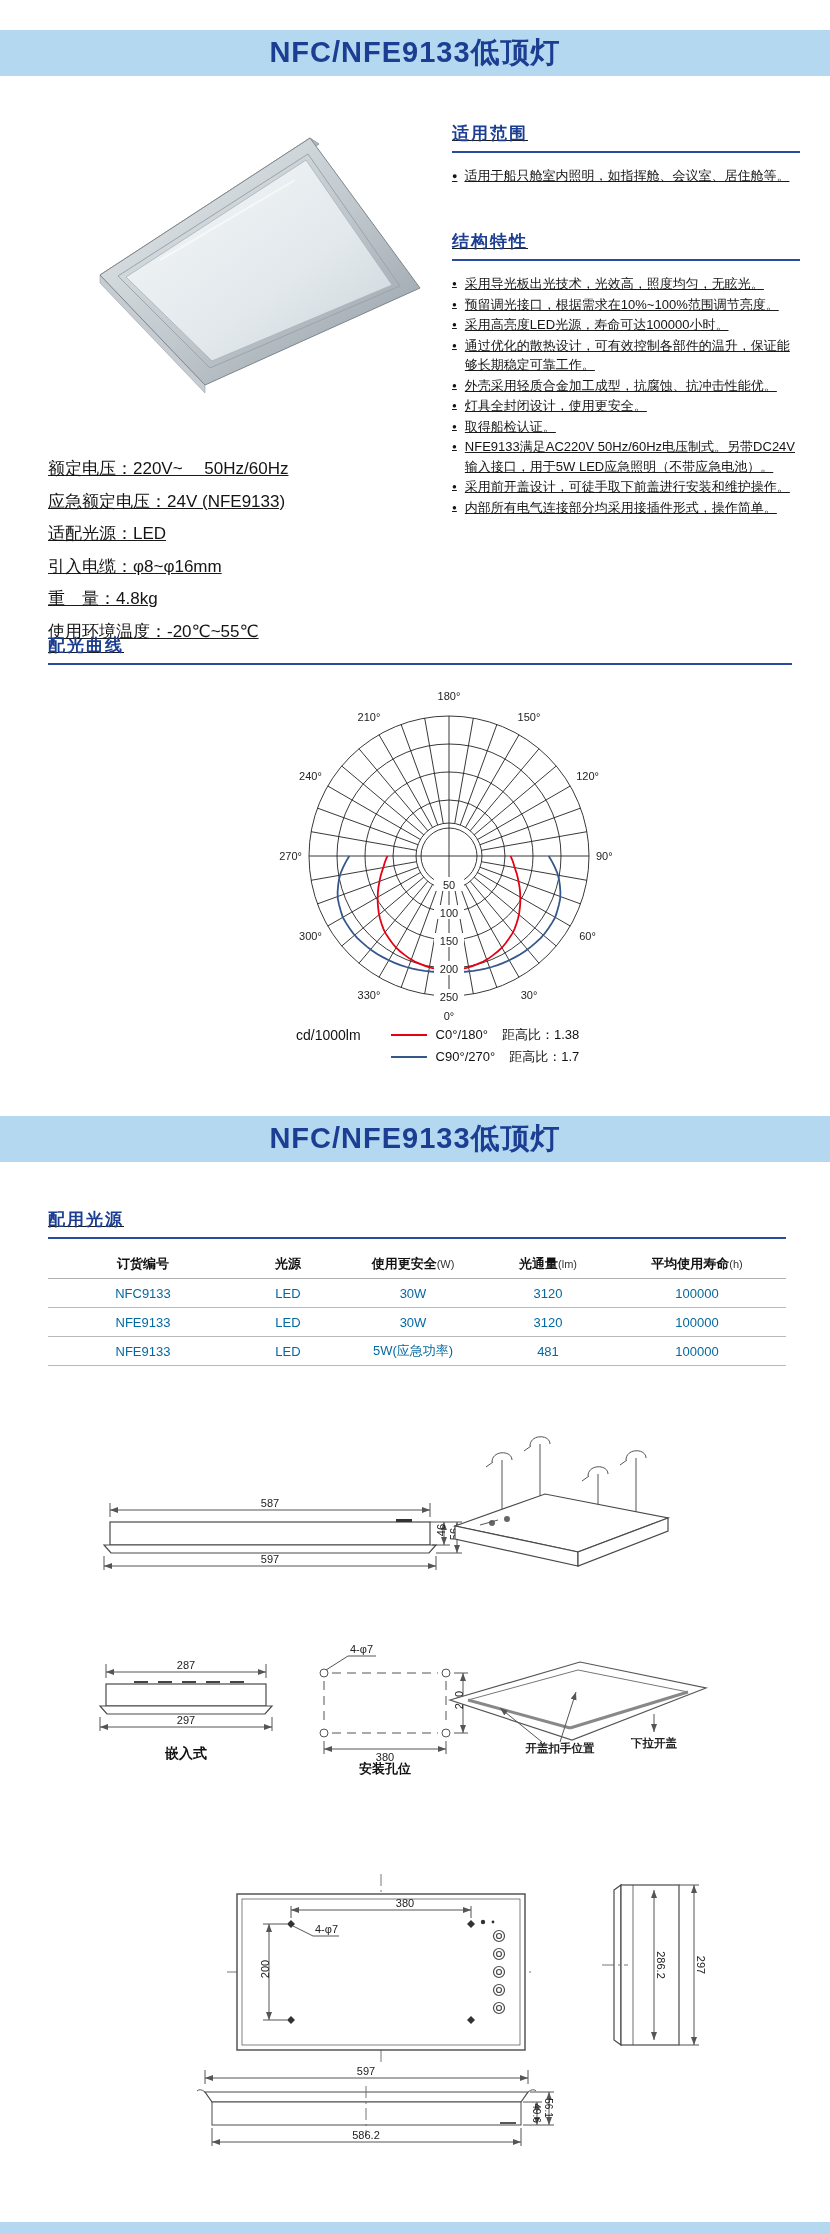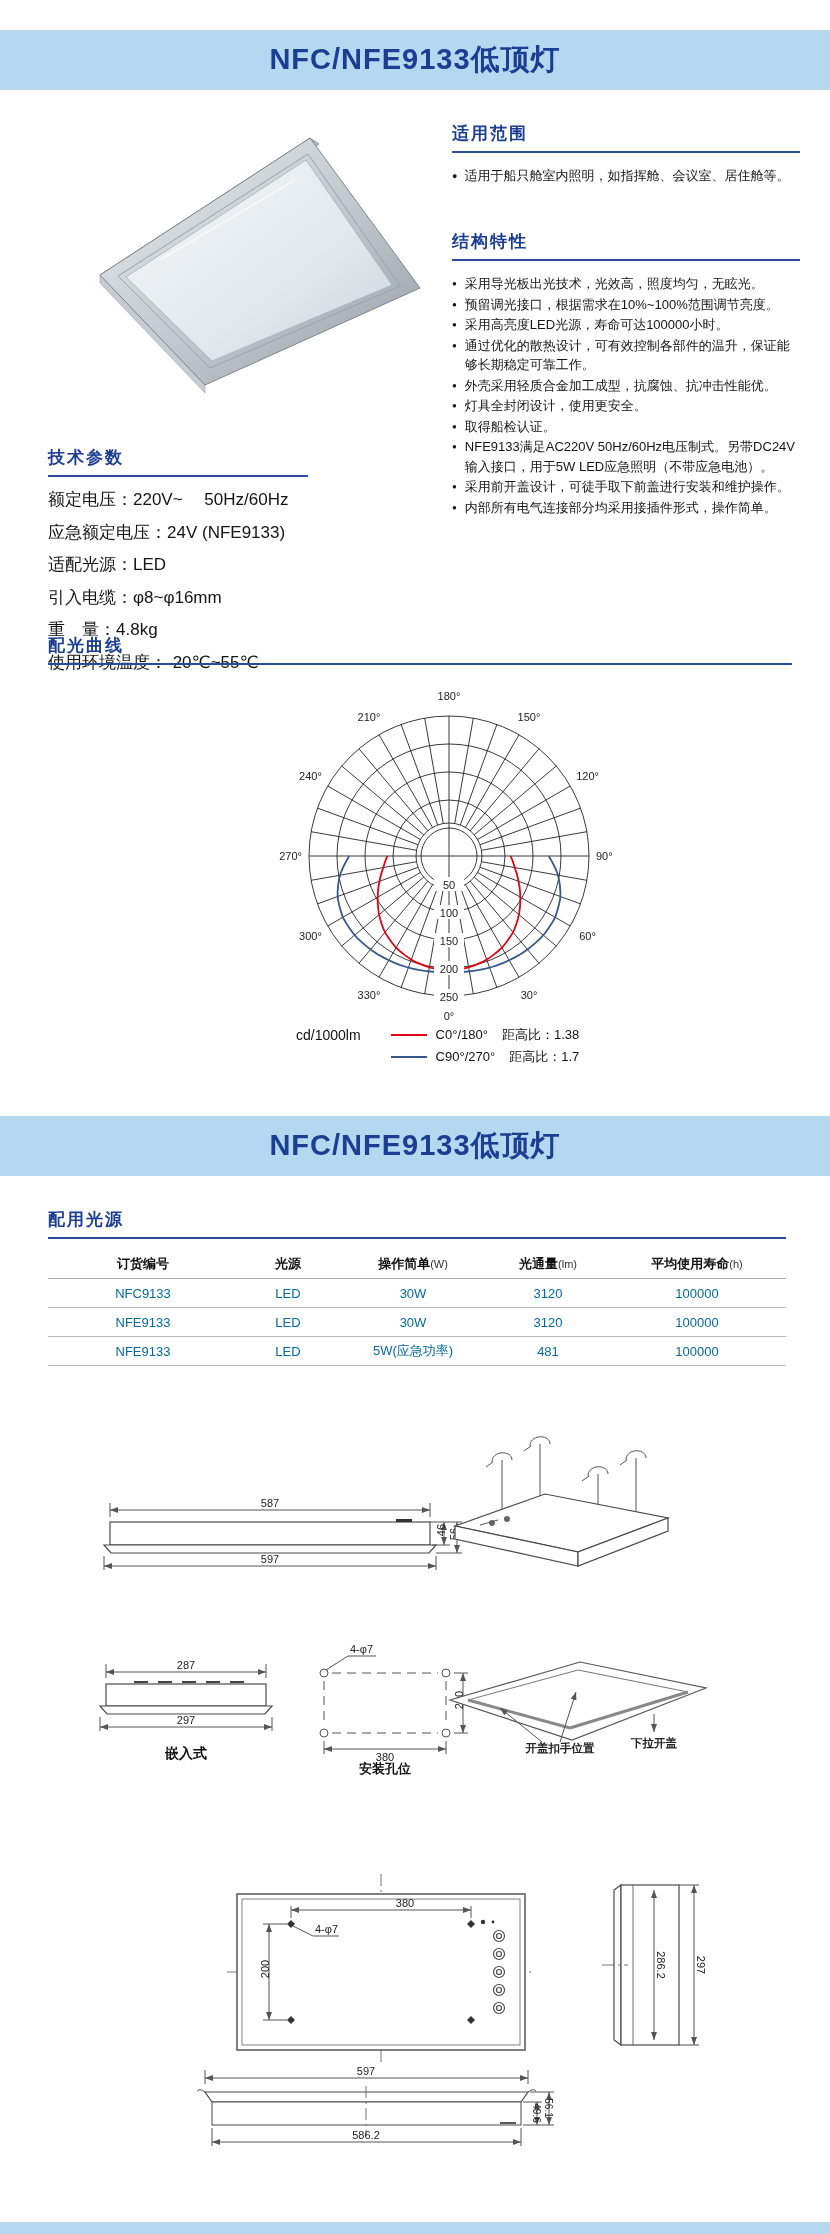--- a/index.html
+++ b/index.html
@@ -1,21 +1,21 @@
 <!DOCTYPE html>
 <html><head>
 <meta charset="utf-8">
 <style>
   html,body{margin:0;padding:0;background:#fff;}
   #page{position:relative;width:830px;height:2234px;background:#fff;overflow:hidden;
         font-family:"Liberation Sans","DejaVu Sans",sans-serif;color:#1a1a1a;}
-  .band{position:absolute;left:0;width:830px;height:60px;background:#b3d8ef;
+  .band{position:absolute;left:0;width:830px;height:46px;background:#b3d8ef;
         display:flex;align-items:center;justify-content:center;}
   .band .t{font-size:29px;font-weight:700;color:#1c3e92;letter-spacing:1px;}
-  .sec{position:absolute;}
+  .sec{position:absolute;text-decoration:underline;}
   .sec .h2{font-size:17px;font-weight:700;color:#1c3e92;letter-spacing:2px;
            padding-bottom:6px;border-bottom:2.5px solid #2a4a9b;}
   .bullets p{margin:13px 0 0;font-size:13px;line-height:20px;color:#141414;}
   .binl{font-size:9px;margin-right:7px;vertical-align:1px;}
   ul.feat{list-style:none;margin:13px 0 0;padding:0;}
   ul.feat li{display:flex;gap:8px;font-size:13px;line-height:19.5px;margin-bottom:1px;color:#141414;}
   ul.feat .blt{font-size:8px;line-height:19.5px;}
   .params{margin-top:12px;}
   .params div{font-size:17px;line-height:19.5px;margin-top:13px;color:#141414;}
   table.ls{border-collapse:collapse;font-size:13px;width:738px;table-layout:fixed;}
@@ -122,21 +122,20 @@
           <span>采用前开盖设计，可徒手取下前盖进行安装和维护操作。</span>
         </li>
         <li>
           <span class="blt">●</span>
           <span>内部所有电气连接部分均采用接插件形式，操作简单。</span>
         </li>
       </ul>
   </div>
 
   <div class="sec" style="left:48px;top:446px;width:260px">
-    <div class="h2">技术参数</div>
     <div class="params" id="tech-list">
         <div>额定电压：220V~　 50Hz/60Hz</div>
         <div>应急额定电压：24V  (NFE9133)</div>
         <div>适配光源：LED</div>
         <div>引入电缆：φ8~φ16mm</div>
         <div>重　量：4.8kg</div>
         <div>使用环境温度：-20℃~55℃</div>
       </div>
   </div>
 
@@ -239,21 +238,21 @@
         <col style="width:190px">
         <col style="width:100px">
         <col style="width:150px">
         <col style="width:120px">
         <col style="width:178px">
       </colgroup>
     <thead id="ls-head">
         <tr>
           <th><span>订货编号</span></th>
           <th><span>光源</span></th>
-          <th><span>操作简单</span><span class="unit">(W)</span></th>
+          <th><span>使用更安全</span><span class="unit">(W)</span></th>
           <th><span>光通量</span><span class="unit">(lm)</span></th>
           <th><span>平均使用寿命</span><span class="unit">(h)</span></th>
         </tr>
       </thead>
     <tbody id="ls-body">
         <tr>
           <td>NFC9133</td>
           <td>LED</td>
           <td>30W</td>
           <td>3120</td>

